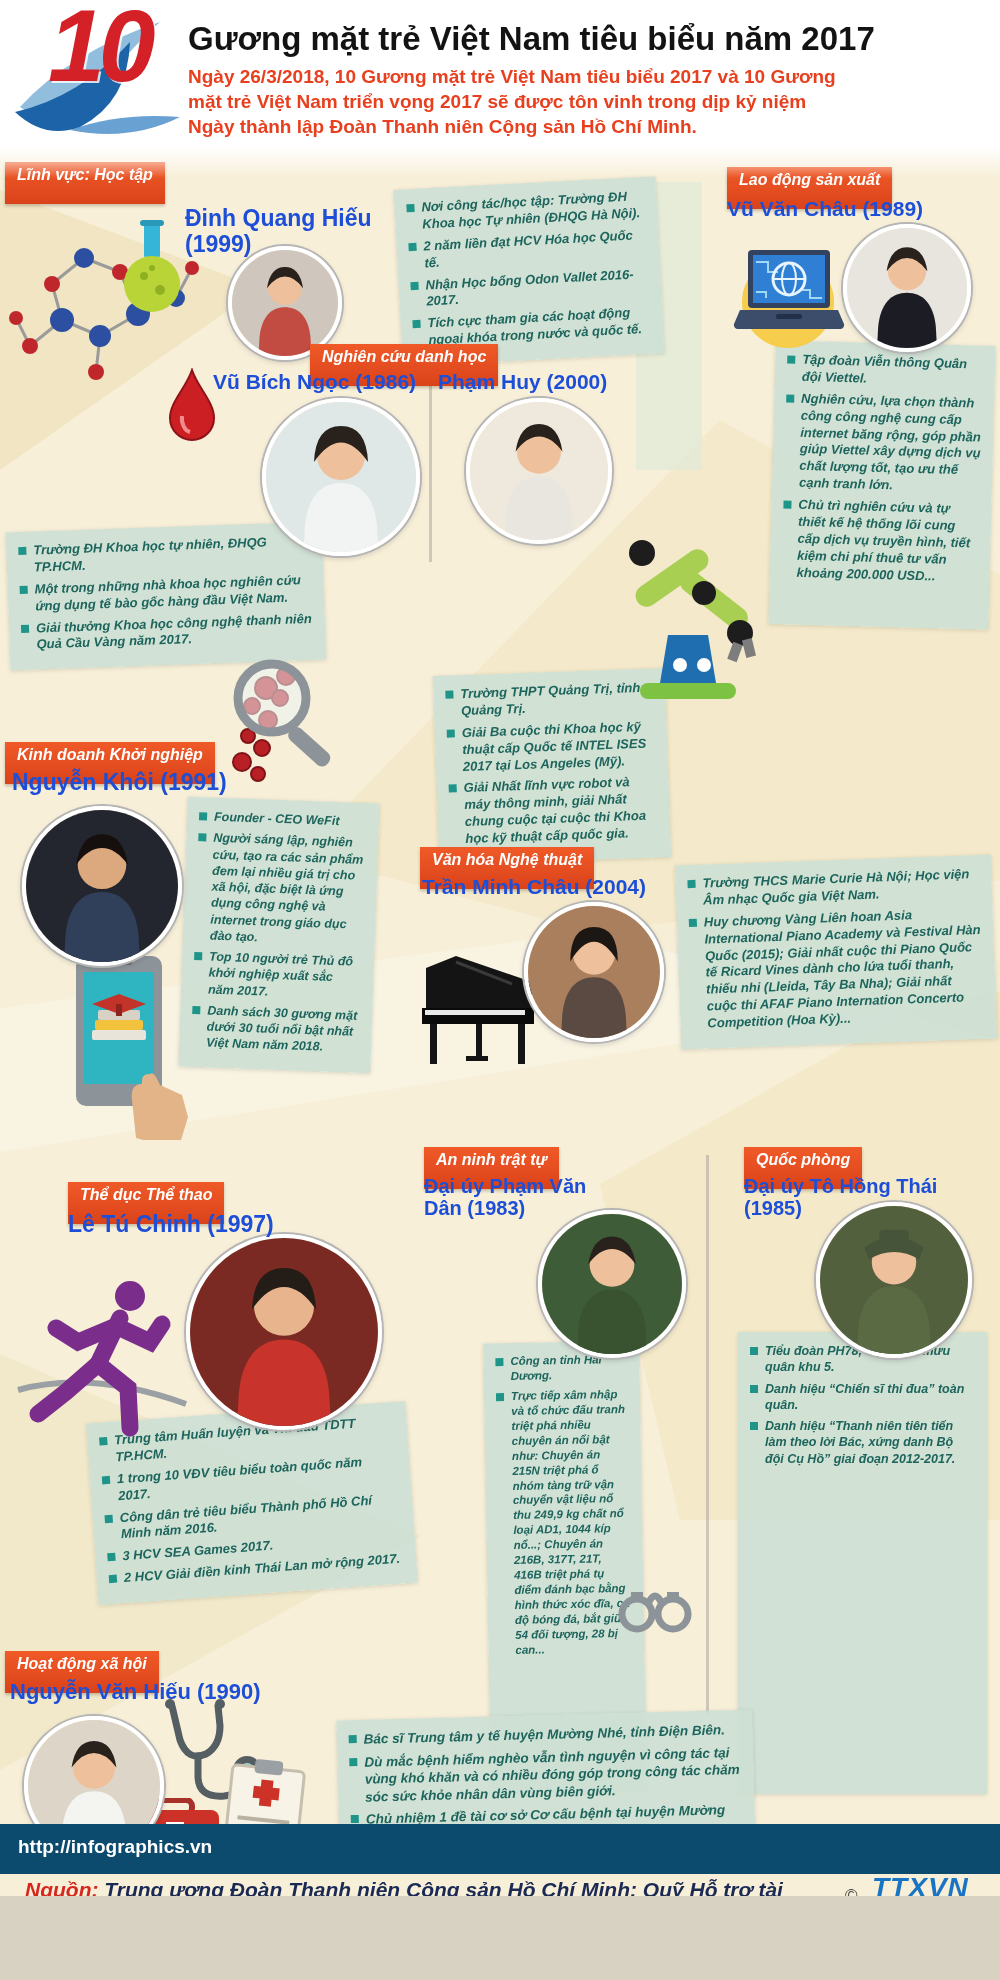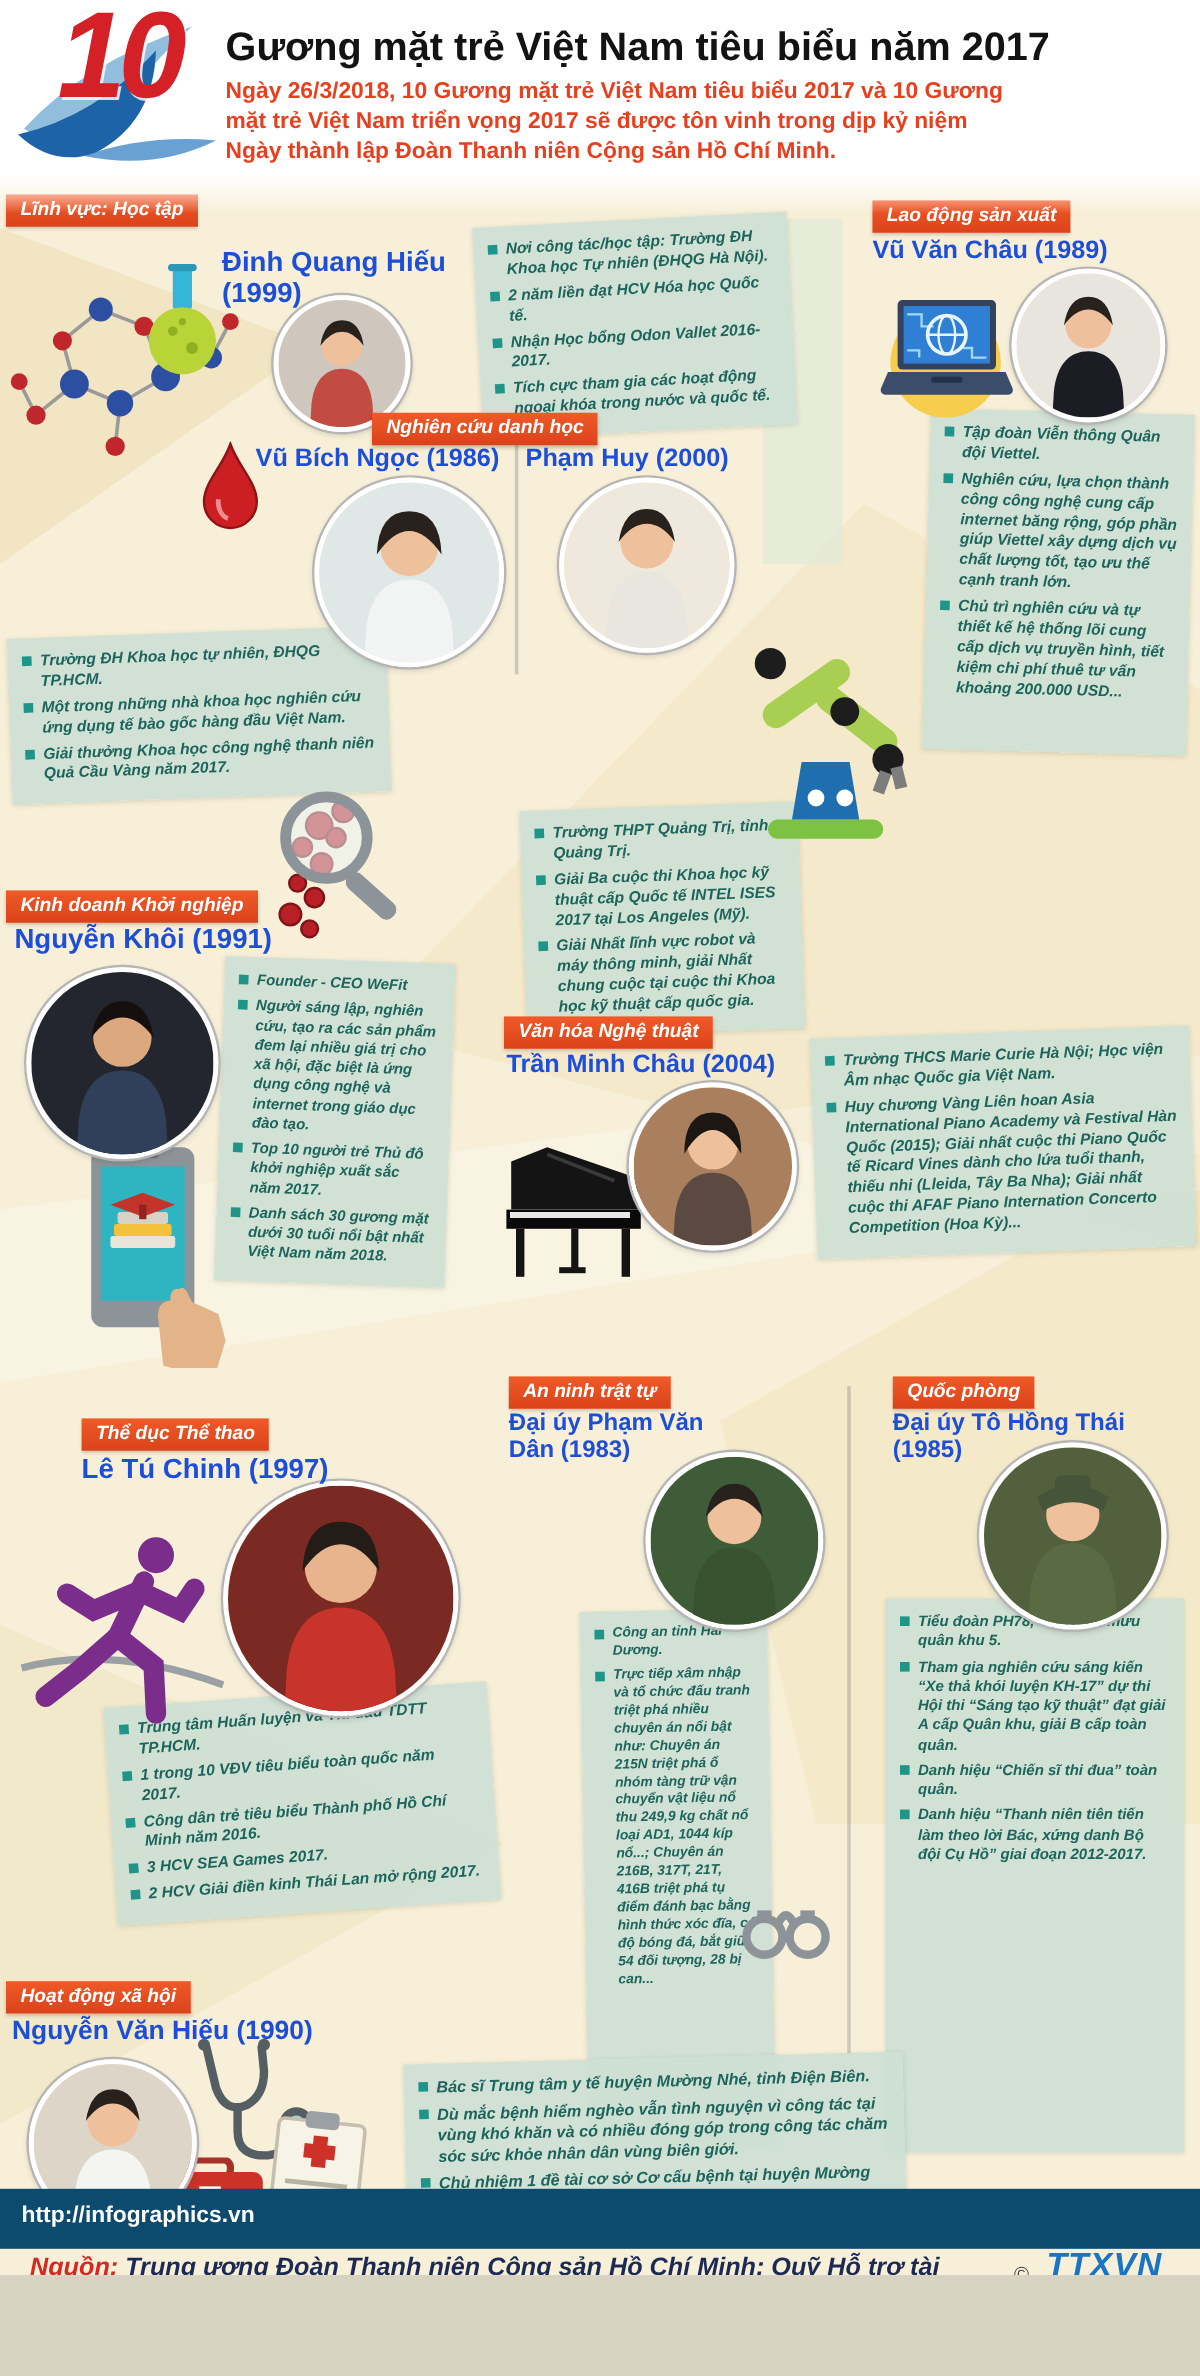--- a/index.html
+++ b/index.html
@@ -17,21 +17,21 @@
   .header{position:absolute;left:0;top:0;width:1000px;height:178px;z-index:6;
           background:linear-gradient(180deg,#ffffff 0 82%,rgba(255,255,255,0));}
   .logo-swoosh{position:absolute;left:10px;top:12px;}
   .logo-num{position:absolute;left:48px;top:-12px;font-size:102px;font-weight:bold;font-style:italic;
             color:#d42027;letter-spacing:-6px;text-shadow:2px 2px 0 rgba(255,255,255,.8);}
   .title{position:absolute;left:188px;top:20px;margin:0;width:790px;font-size:33px;font-weight:bold;color:#131313;}
   .intro{position:absolute;left:188px;top:64px;margin:0;width:650px;font-size:19px;line-height:1.32;
          font-weight:bold;color:#e8401f;}
   
   .ribbon{position:absolute;z-index:5;background:linear-gradient(180deg,#f05a28,#da431a);color:#fff;
-          font-style:italic;font-weight:bold;font-size:16px;padding:4px 12px 5px;white-space:nowrap;
+          font-style:italic;font-weight:bold;font-size:16px;padding:4px 12px 20px;white-space:nowrap;
           box-shadow:0 2px 3px rgba(60,30,0,.25);}
   
   .pname{position:absolute;z-index:5;color:#1d4ed8;font-weight:bold;line-height:1.12;}
   
   .gbox{position:absolute;z-index:2;background:rgba(205,224,212,.93);padding:11px 12px;font-size:13px;
         box-shadow:0 1px 4px rgba(80,80,60,.18);}
   .gbox ul{margin:0;padding:0;list-style:none;}
   .gbox li{position:relative;padding-left:15px;margin:0 0 5px;color:#1d655c;font-style:italic;
            font-weight:bold;font-size:inherit;line-height:1.3;}
   .gbox li::before{content:"";position:absolute;left:0;top:4px;width:8px;height:8px;background:#1f958a;}
@@ -395,21 +395,20 @@
         <rect width="100" height="100" style="fill:var(--bg)"></rect>
         <path d="M50 54 C37 54 28 63 26 82 L25 100 L75 100 L74 82 C72 63 63 54 50 54 Z" style="fill:var(--shirt)"></path>
         <circle cx="50" cy="38" r="15" fill="#eec09b"></circle>
         <path d="M30 28 q20 -14 40 0 l-3 8 q-17 -10 -34 0 Z" fill="#46543a"></path>
         <rect x="40" y="16" width="20" height="10" rx="3" fill="#46543a"></rect>
       </svg>
     </div>
     <div class="gbox" style="left:738px;top:1332px;width:225px;min-height:440px;font-size:12.5px;">
       <ul>
         <li>Tiểu đoàn PH78, Bộ Tham mưu quân khu 5.</li>
-        <li>Tham gia nghiên cứu sáng kiến “Xe thả khói luyện KH-17” dự thi Hội thi “Sáng tạo kỹ thuật” đạt giải A cấp Quân khu, giải B cấp toàn quân.</li>
         <li>Danh hiệu “Chiến sĩ thi đua” toàn quân.</li>
         <li>Danh hiệu “Thanh niên tiên tiến làm theo lời Bác, xứng danh Bộ đội Cụ Hồ” giai đoạn 2012-2017.</li>
       </ul>
     </div>
   </div>
 
   <div>
     <div class="ribbon" style="left:5px;top:1651px;">Hoạt động xã hội</div>
     <div class="pname" style="left:10px;top:1680px;width:280px;font-size:22px;">
       <span>Nguyễn Văn Hiếu</span> <span>(1990)</span>

